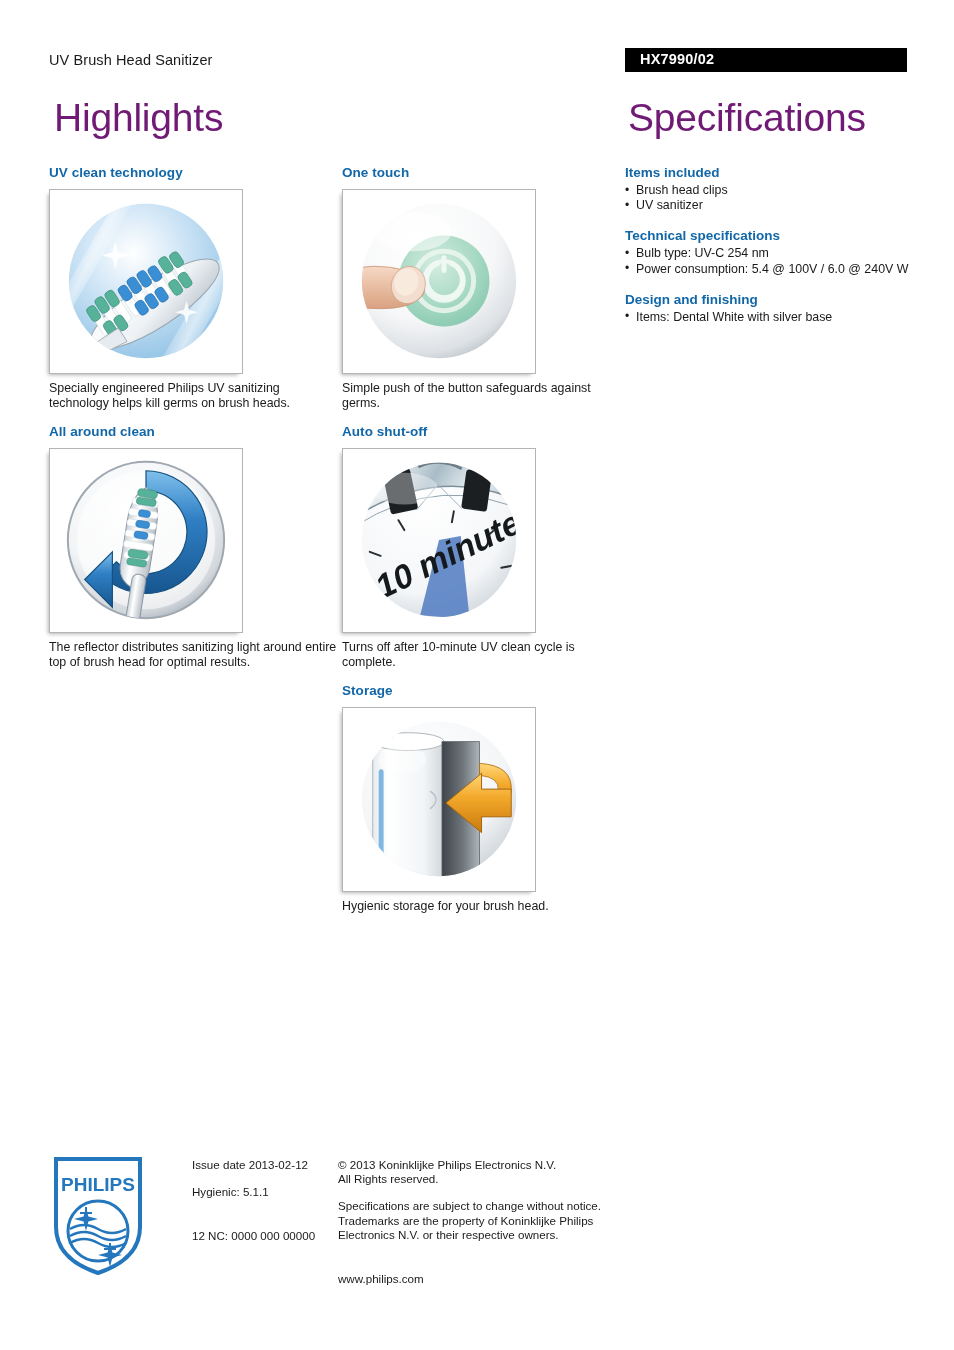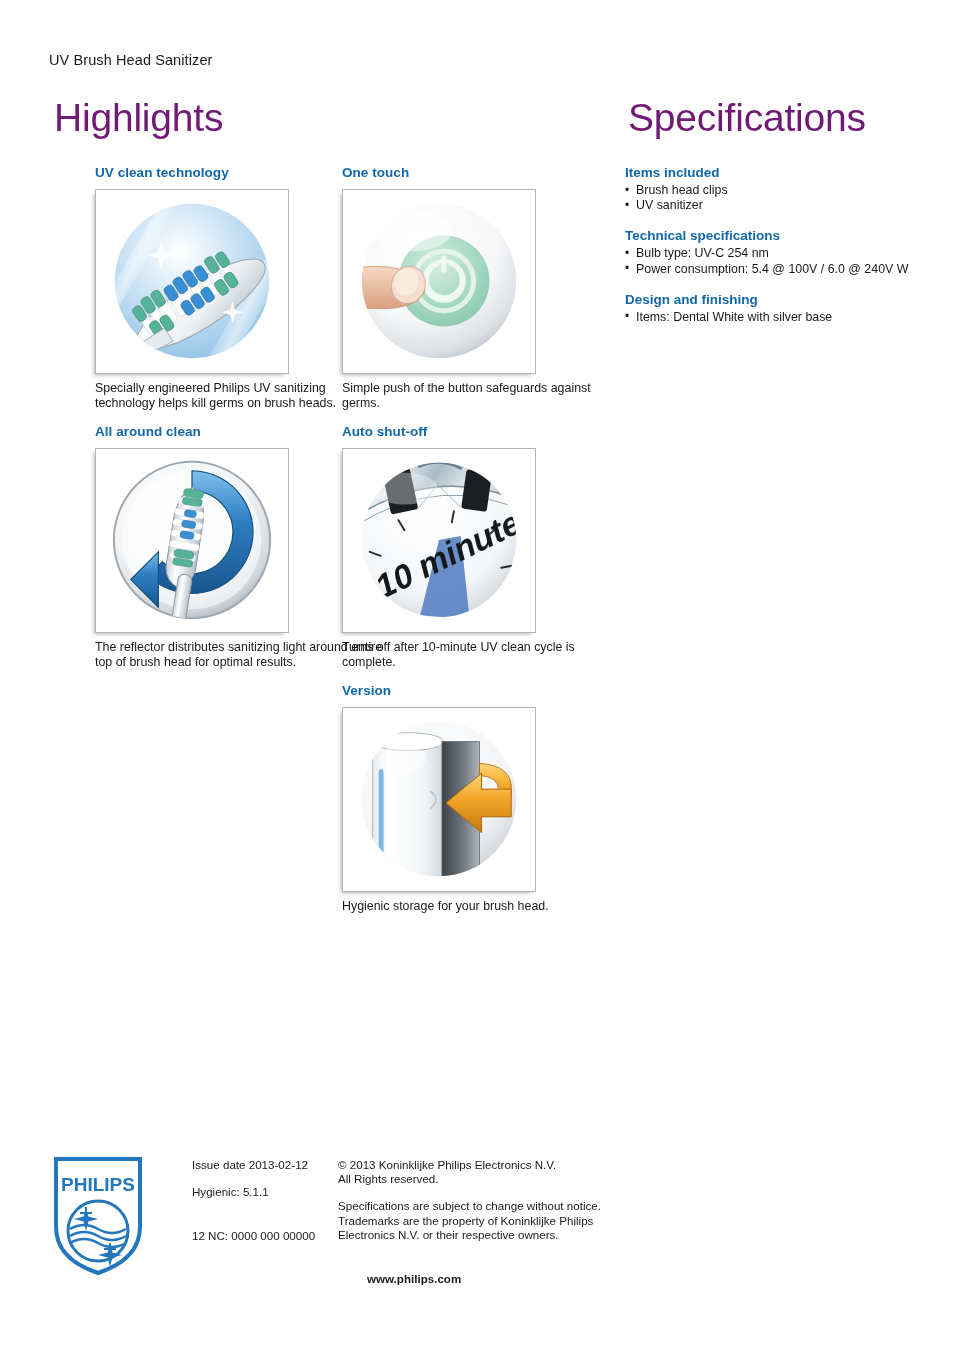--- a/index.html
+++ b/index.html
@@ -31,21 +31,21 @@
   .title {
     position:absolute;
     font-size:39px; font-weight:400; color:#701a75;
     letter-spacing:-0.2px;
   }
   #title-highlights { left:54px; top:96px; }
   #title-specs { left:628px; top:96px; }
 
   
   .col { position:absolute; top:165px; }
-  #col-left  { left:49px;  width:290px;margin-left:46px; }
+  #col-left  { left:49px;  width:290px; }
   #col-mid   { left:342px; width:290px; }
   #col-right { left:625px; width:305px; }
 
   .feat-head {
     color:#1267a8; font-weight:bold; font-size:13.5px;
     margin:0 0 9px 0; letter-spacing:0.05px;
   }
   .feat-block { margin-bottom:14px; }
 
   .thumb {
@@ -82,29 +82,32 @@
   .logo { position:absolute; left:52px; top:5px; width:92px; height:122px; }
   .logo svg { display:block; }
 
   .f-col-a { position:absolute; left:192px; top:8px; width:140px; }
   .f-col-b { position:absolute; left:338px; top:8px; width:290px; }
   .f-line {
     font-size:11.6px; line-height:14.2px; color:#1a1a1a;
   }
   .f-gap { height:13px; }
   .f-gap-lg { height:30px; }
-  .f-bold { font-weight:bold;margin-left:29px; }
+  .f-bold { font-weight:normal; }
 </style>
 </head>
 <body>
 
 <div class="page">
 
   <div class="product-line">UV Brush Head Sanitizer</div>
 
+  <div class="code-bar">
+    <span>HX7990/02</span>
+  </div>
 
   <div class="title" id="title-highlights">Highlights</div>
   <div class="title" id="title-specs">Specifications</div>
 
   <div class="col" id="col-left">
 
     <div class="feat-block">
       <p class="feat-head">UV clean technology</p>
       <div class="thumb">
         <svg viewBox="0 0 194 185" xmlns="http://www.w3.org/2000/svg">
@@ -335,21 +338,21 @@
             </g>
             <text x="40" y="152" transform="rotate(-26 40 152)" font-family="'Liberation Sans', sans-serif" font-size="34" font-weight="bold" font-style="italic" fill="#15191c">10 minute</text>
             <ellipse cx="62" cy="40" rx="34" ry="16" fill="#ffffff" opacity="0.35"></ellipse>
           </g>
         </svg>
       </div>
       <p class="caption">Turns off after 10-minute UV clean cycle is complete.</p>
     </div>
 
     <div class="feat-block">
-      <p class="feat-head">Version</p>
+      <p class="feat-head">Storage</p>
       <div class="thumb">
         <svg viewBox="0 0 194 185" xmlns="http://www.w3.org/2000/svg">
           <defs>
             <radialGradient id="storBg" cx="40%" cy="28%" r="78%">
               <stop offset="0%" stop-color="#ffffff"></stop>
               <stop offset="68%" stop-color="#f3f5f7"></stop>
               <stop offset="100%" stop-color="#ccd2d8"></stop>
             </radialGradient>
             <linearGradient id="bodyGrad" x1="0" y1="0" x2="1" y2="0">
               <stop offset="0%" stop-color="#e8ecef"></stop>

